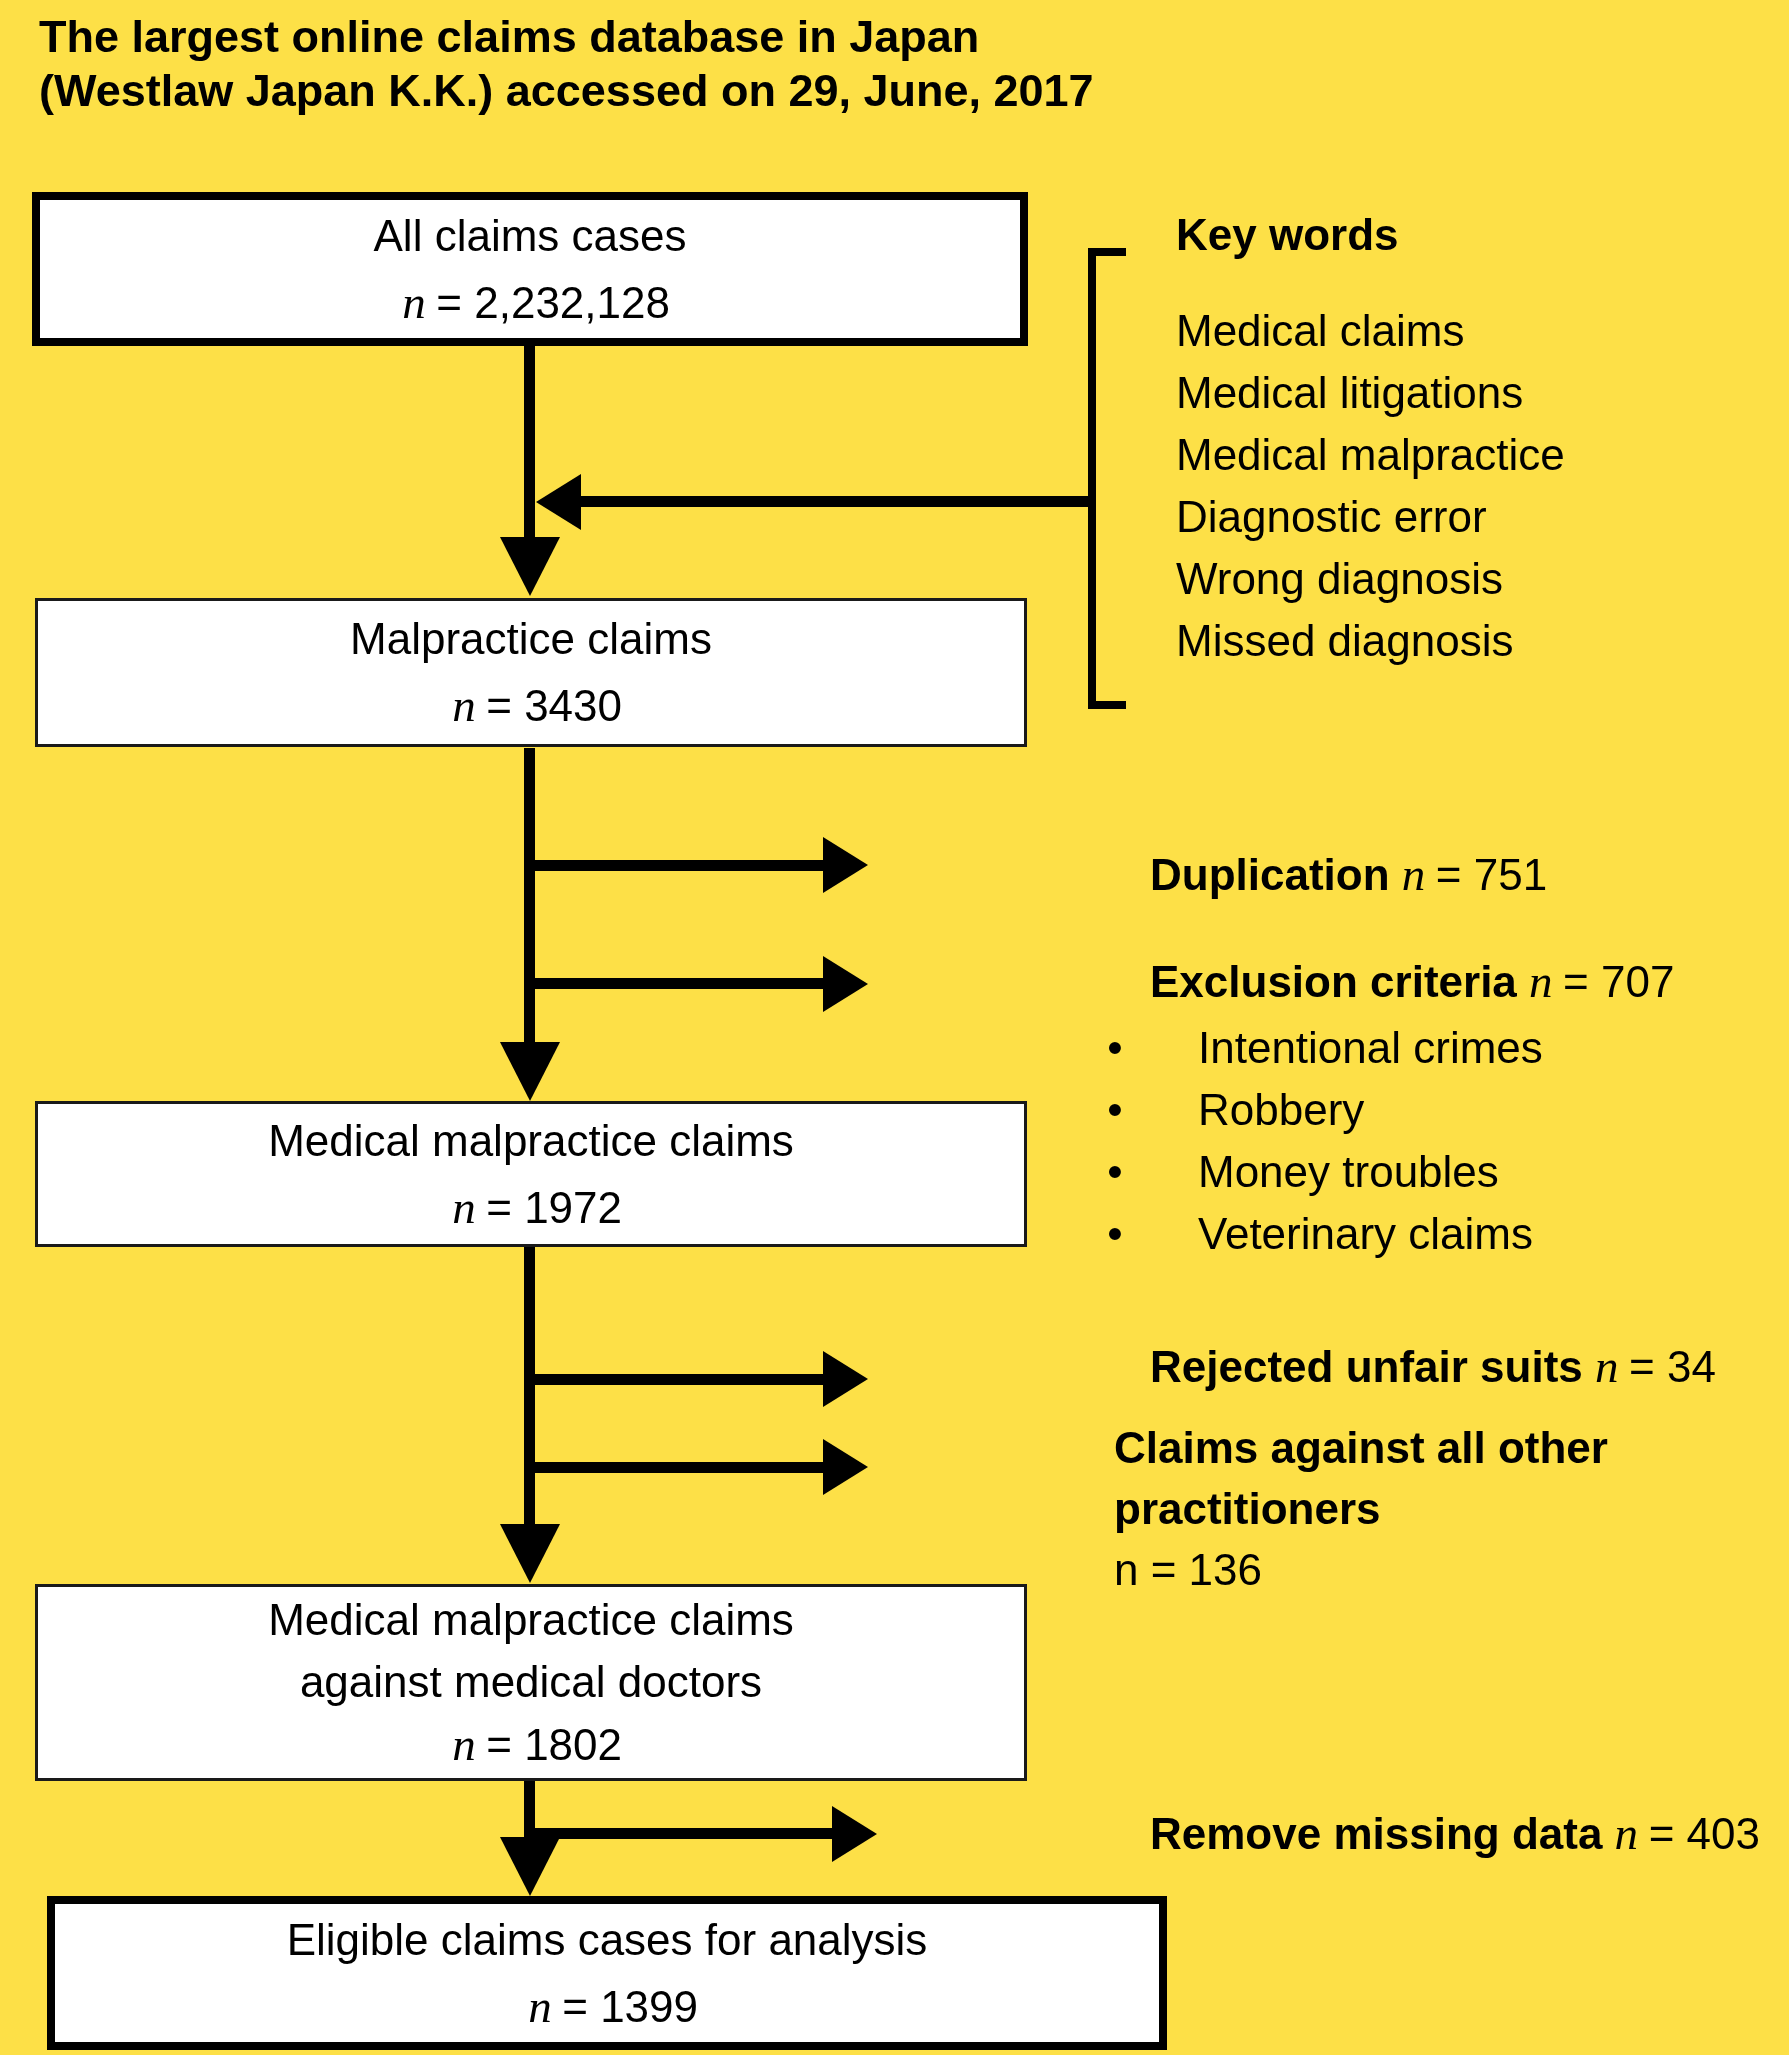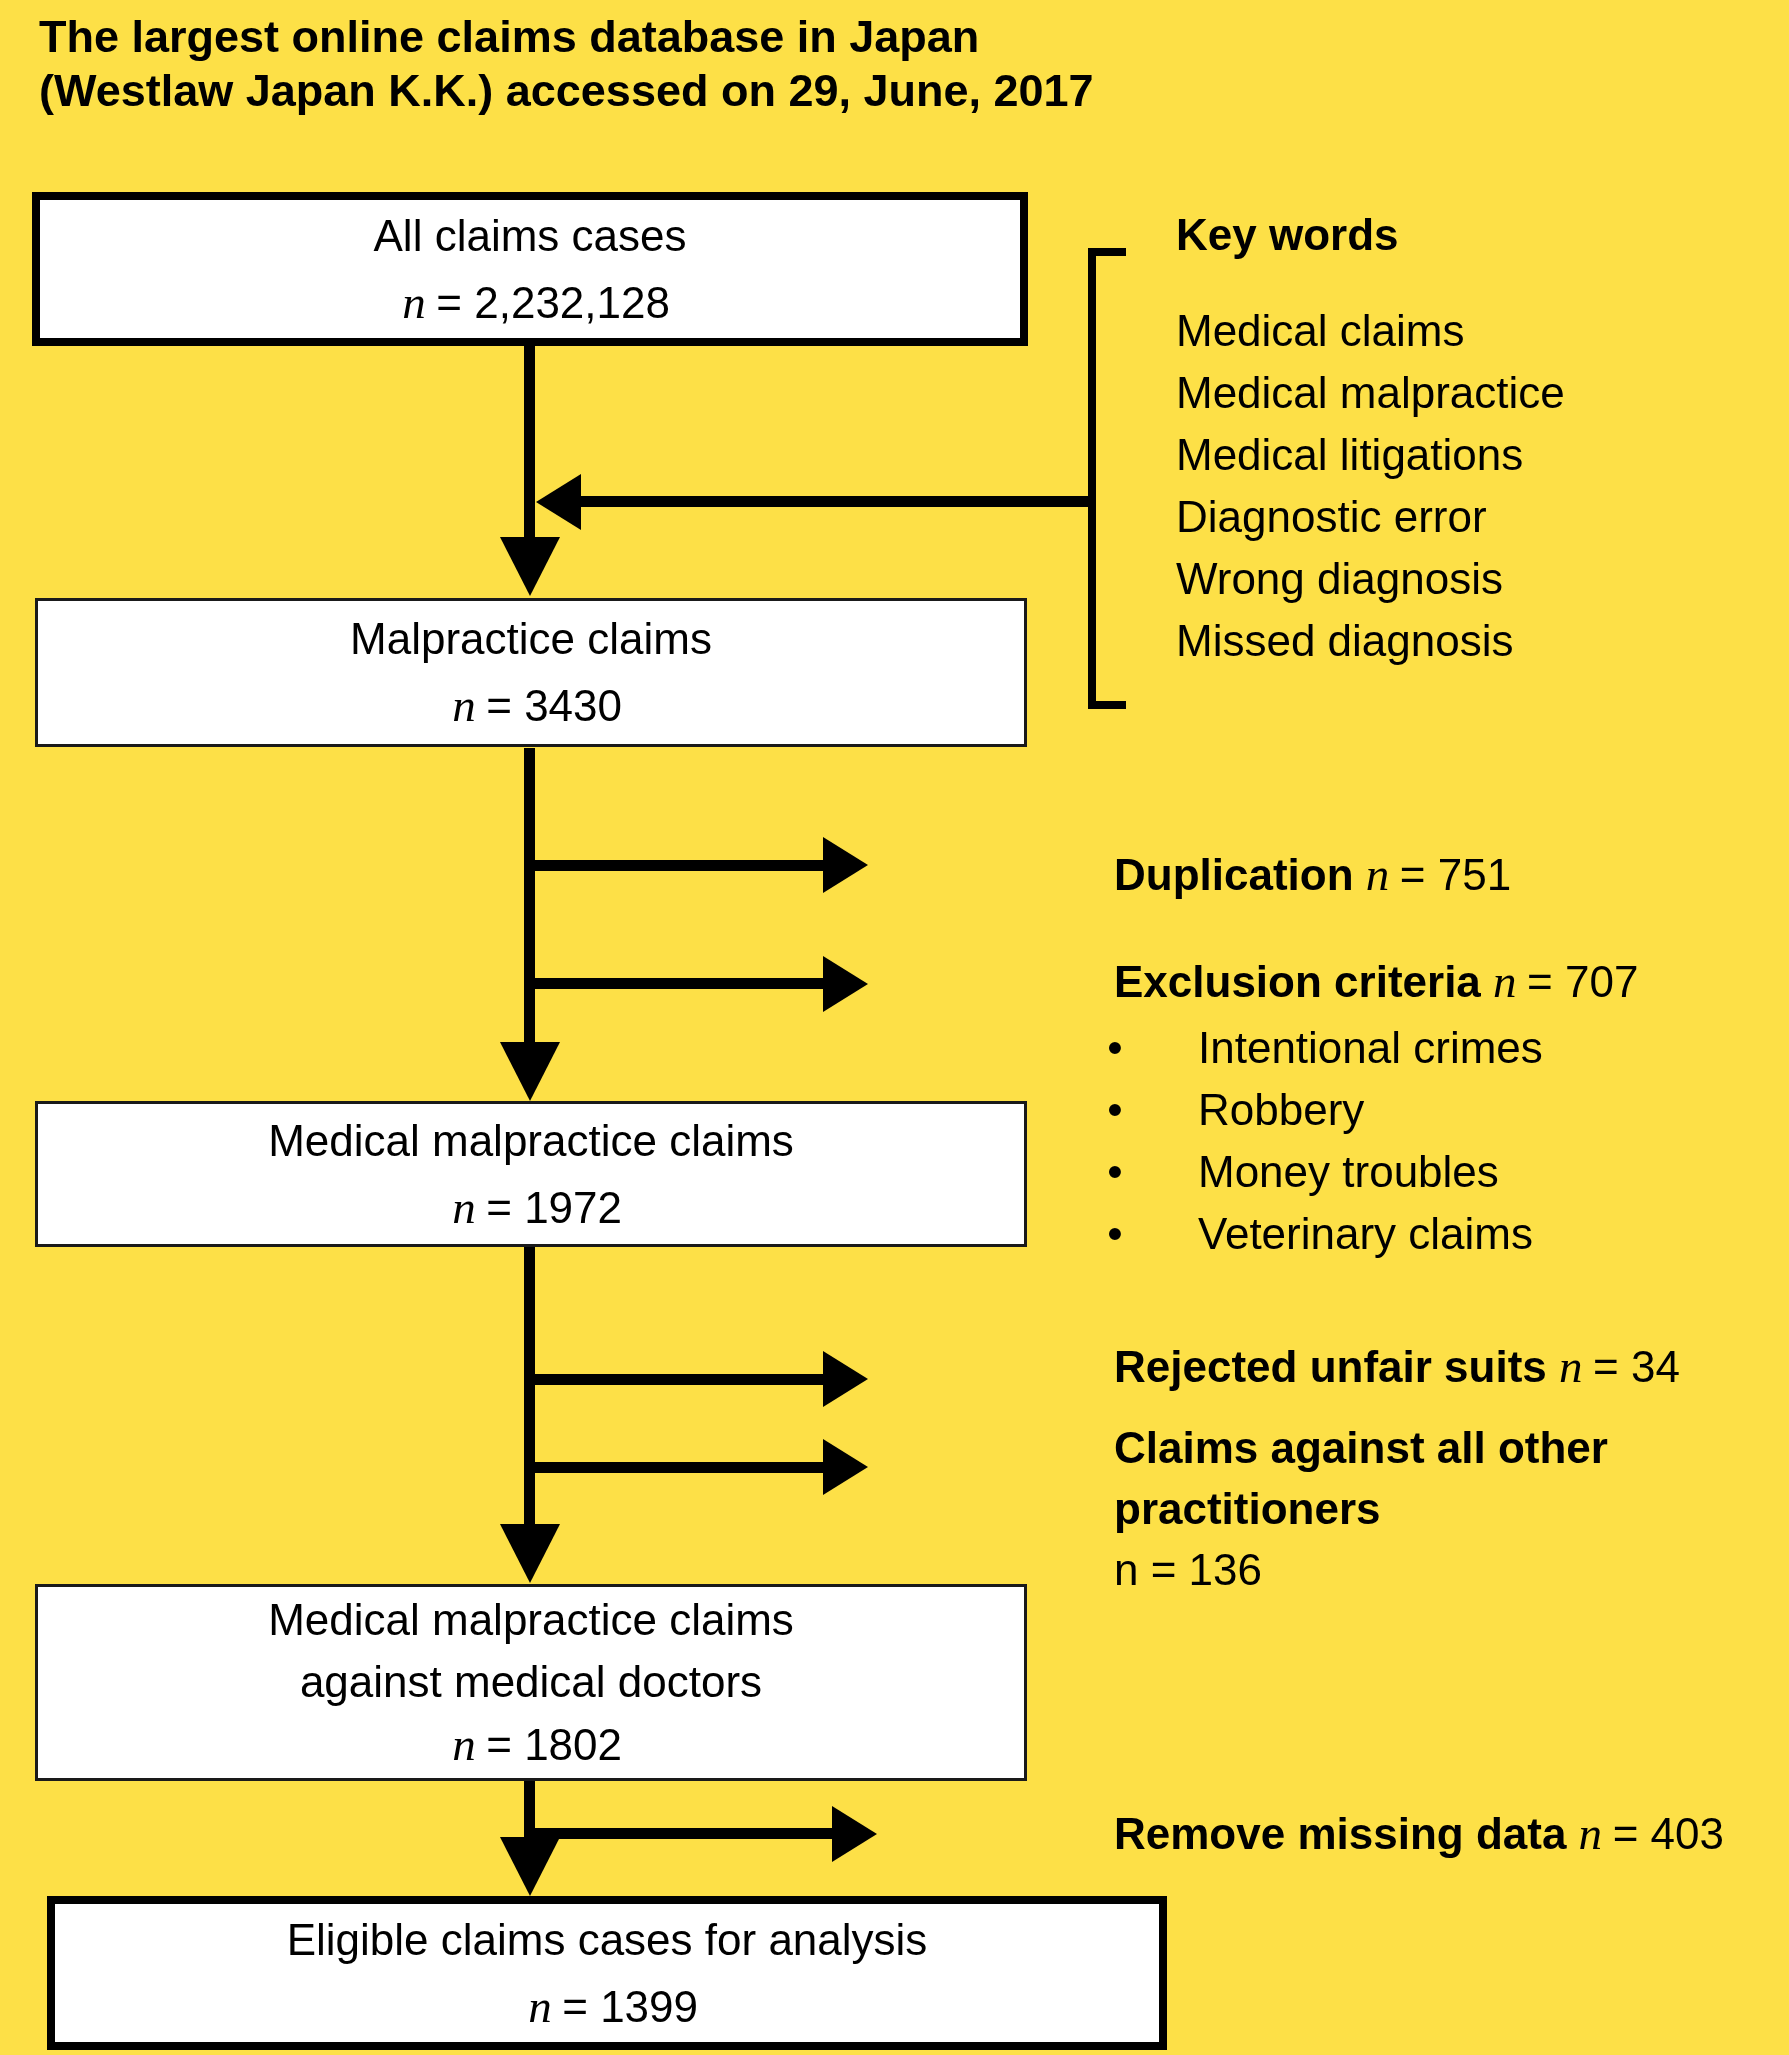--- a/index.html
+++ b/index.html
@@ -77,20 +77,21 @@
   }
   .kw-list {
     left: 1176px; top: 300px;
     font-size: 44px; line-height: 62px;
     white-space: nowrap;
   }
   .note {
     position: absolute;
     font-size: 44px; line-height: 48px;
     white-space: nowrap;
+    margin-left: 36px;
   }
   .note .lbl { font-weight: bold; }
   .note-block {
     position: absolute;
     font-size: 44px; line-height: 61px;
     white-space: nowrap;
   }
   .note-block .lbl { font-weight: bold; }
   .excl-list {
     position: absolute;
@@ -121,22 +122,22 @@
 
   <div class="bracket-part" style="left:1088px; top:248px; width:7.8px; height:461px;"></div>
   <div class="bracket-part" style="left:1088px; top:248px; width:38px; height:7.8px;"></div>
   <div class="bracket-part" style="left:1088px; top:701px; width:38px; height:7.8px;"></div>
   <div class="hline" style="left:577px; top:496px; width:516px;"></div>
   <div class="head-left" style="left:536px; top:474px;"></div>
 
   <div class="abs kw-heading">Key words</div>
   <div class="abs kw-list">
     <div>Medical claims</div>
+    <div>Medical litigations</div>
     <div>Medical malpractice</div>
-    <div>Medical litigations</div>
     <div>Diagnostic error</div>
     <div>Wrong diagnosis</div>
     <div>Missed diagnosis</div>
   </div>
 
   <div class="fbox thin" style="left:35px; top:598px; width:992px; height:149px;">
     <div class="bline">Malpractice claims</div>
     <div class="bline"><span class="nv">n</span><span class="cnt">= 3430</span></div>
   </div>
 

